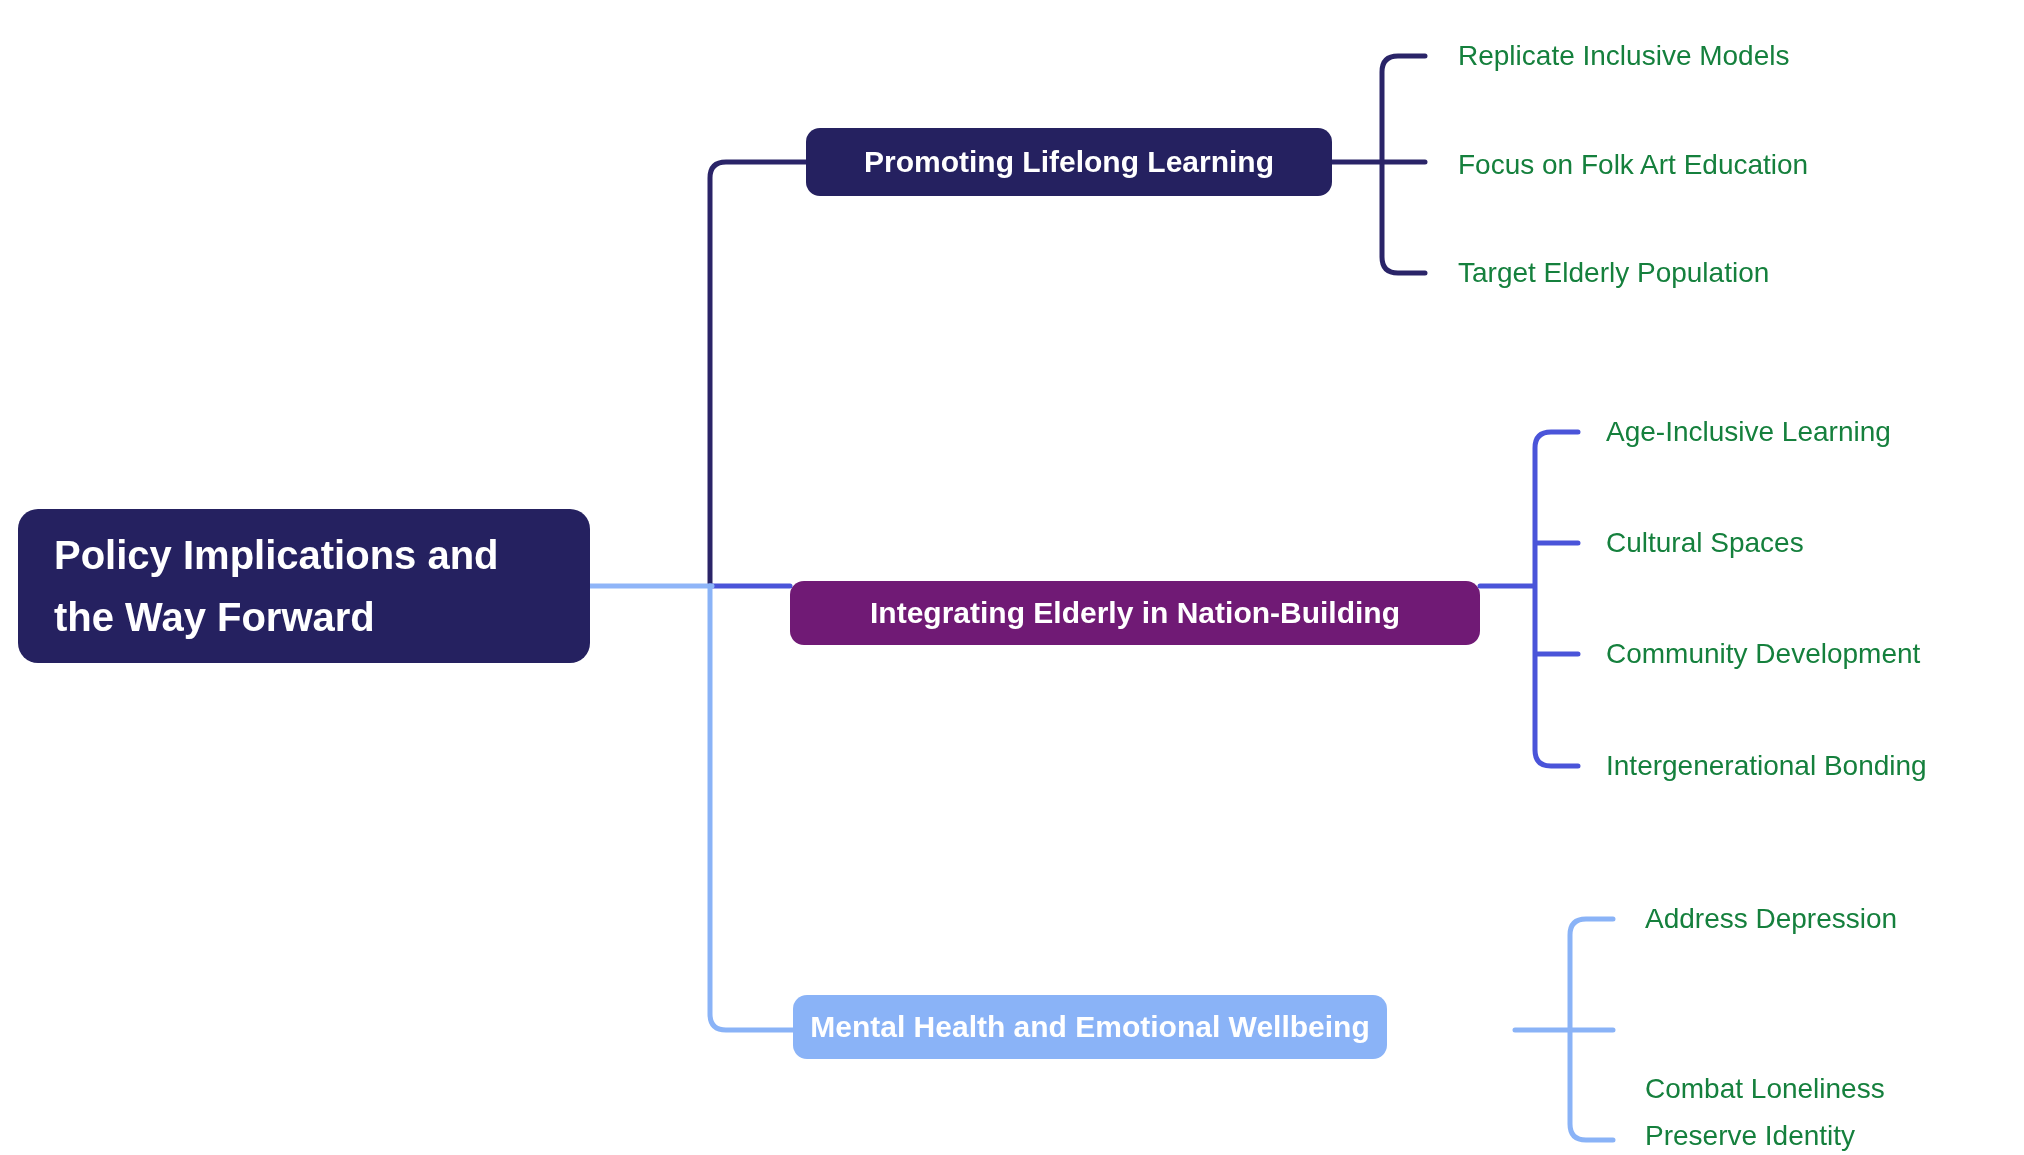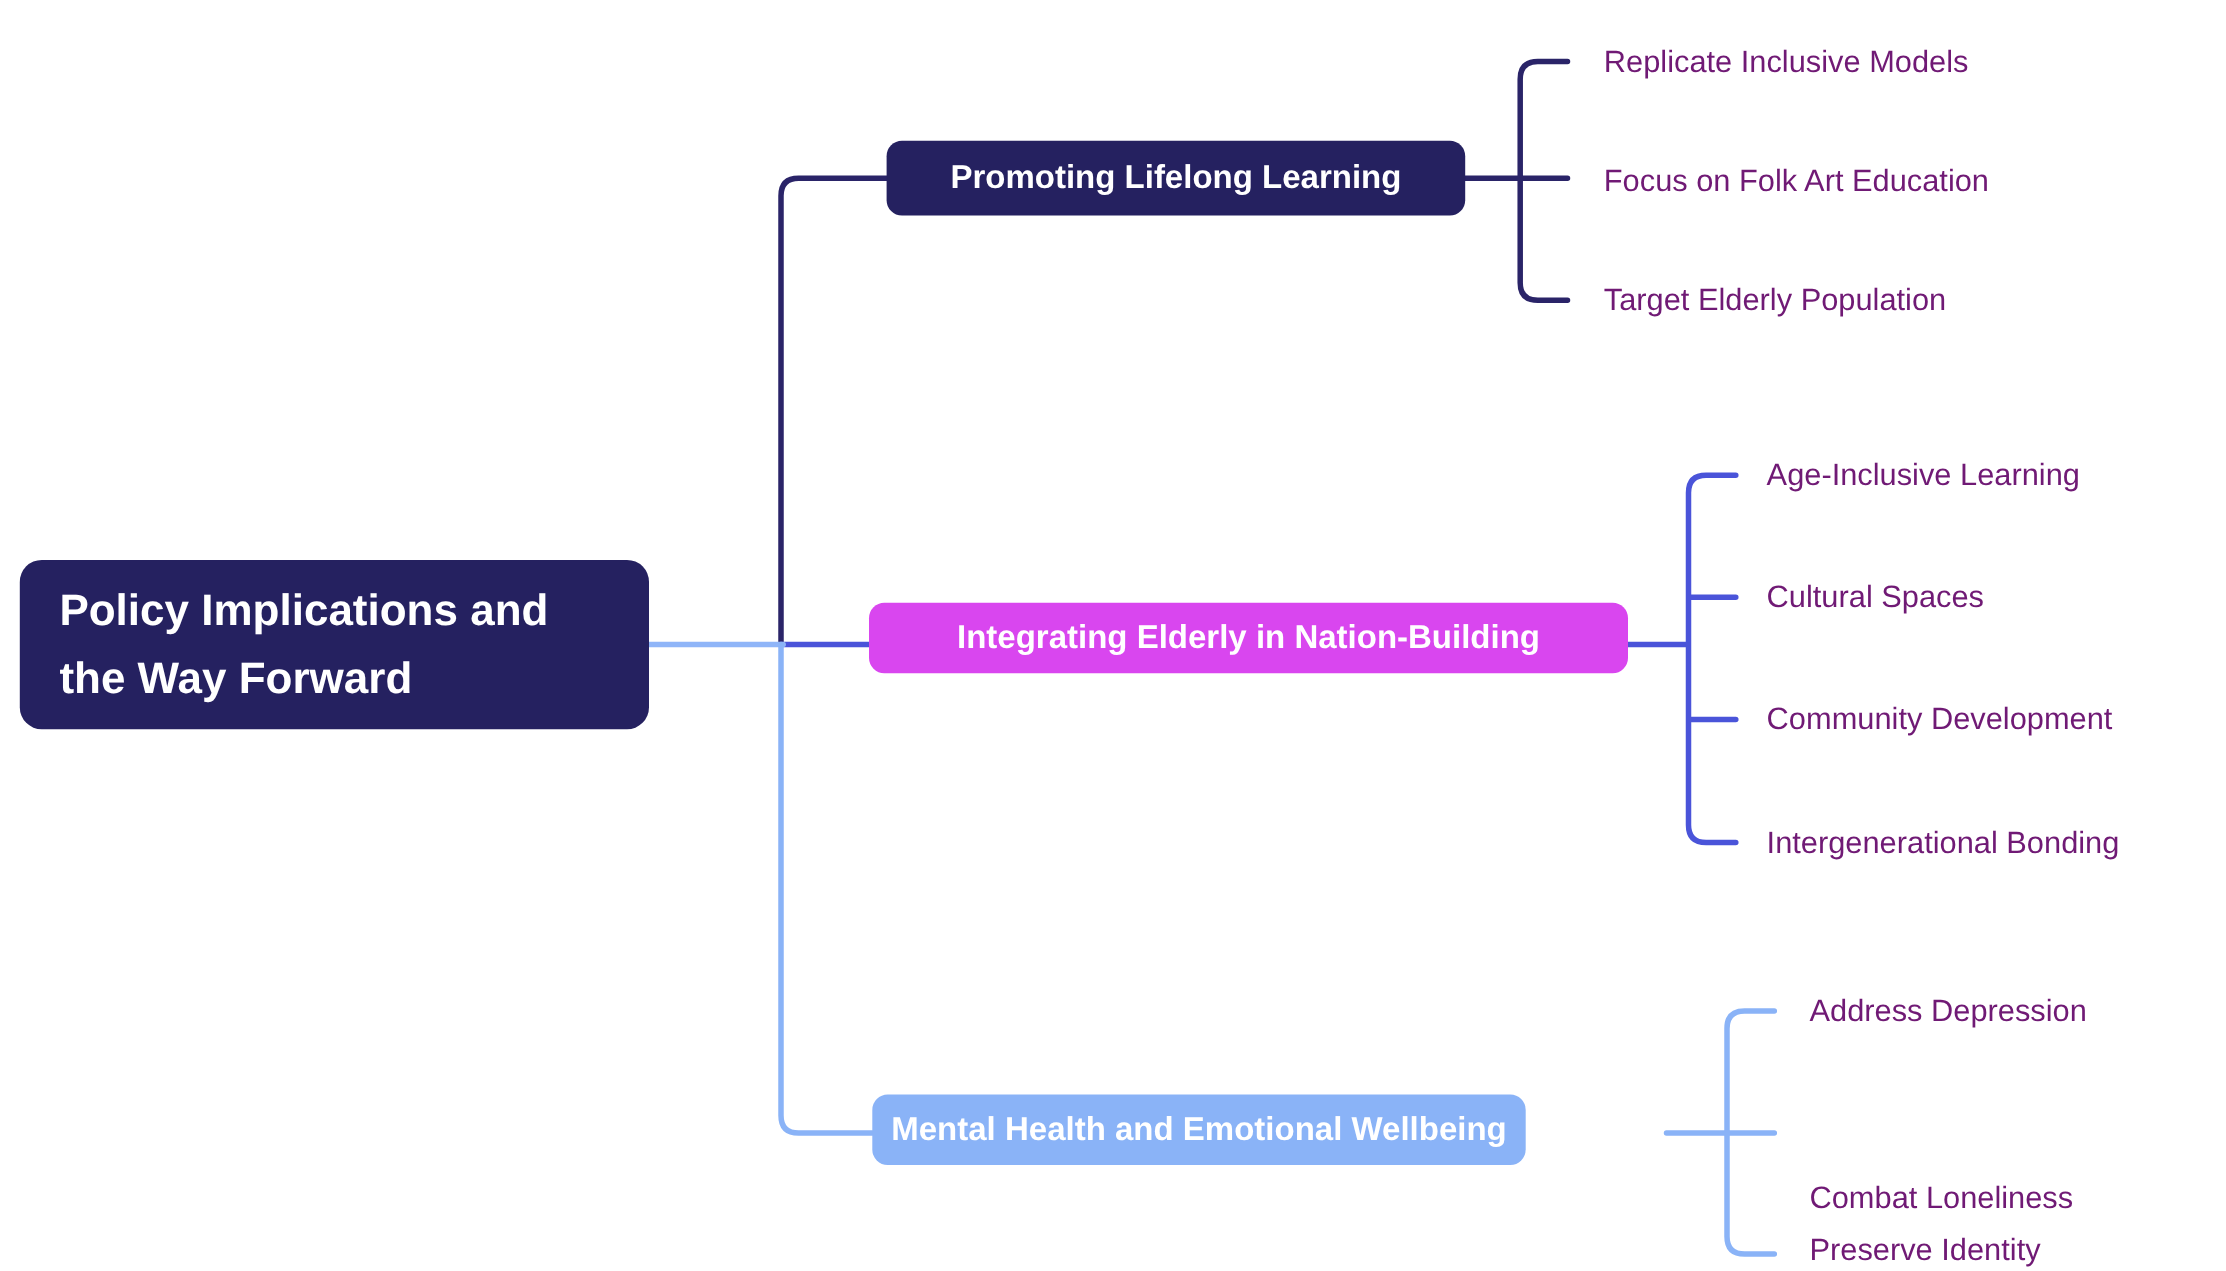--- a/index.html
+++ b/index.html
@@ -53,39 +53,39 @@
     padding: 0 24px;
   }
   #branch-node-1 {
     left: 806px;
     top: 128px;
     width: 526px;
     background: #252160;
   }
   #branch-node-2 {
     left: 790px;
-    top: 548px;
+    top: 581px;
     width: 690px;
     height: 64px;
-    background: #d946ef;
+    background: #701a75;
     align-items: center;
   }
   #branch-node-3 {
     left: 793px;
     top: 995px;
     width: 594px;
     height: 64px;
     background: #8ab3f7;
   }
   .child-label {
     position: absolute;
     transform: translateY(-50%);
     font-size: 28px;
     font-weight: 400;
-    color: #701a75;
+    color: #15803d;
     white-space: nowrap;
   }
   
   #c-1-0 { left: 1458px; top: 56px; }
   #c-1-1 { left: 1458px; top: 165px; }
   #c-1-2 { left: 1458px; top: 273px; }
   
   #c-2-0 { left: 1606px; top: 432px; }
   #c-2-1 { left: 1606px; top: 543px; }
   #c-2-2 { left: 1606px; top: 654px; }

